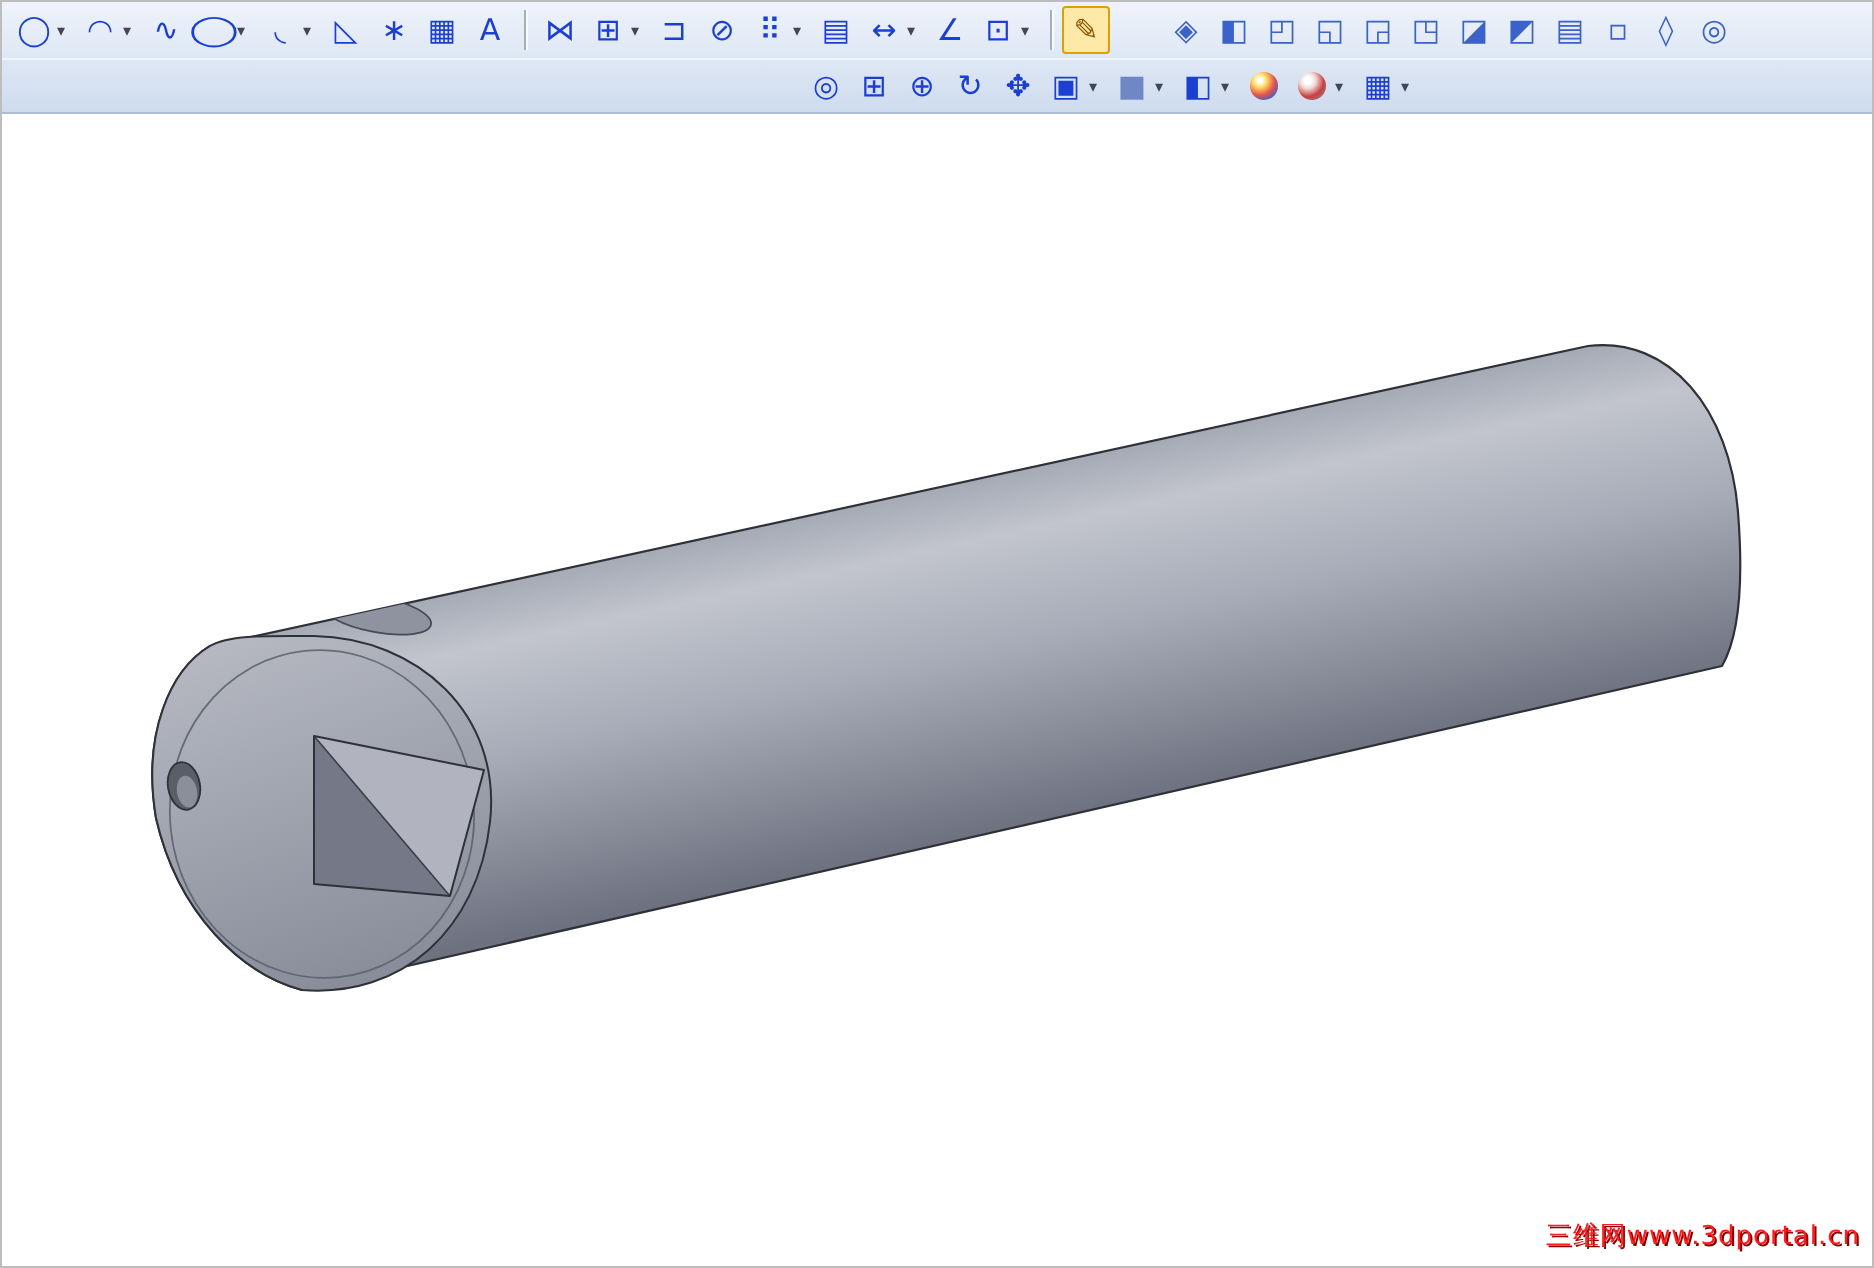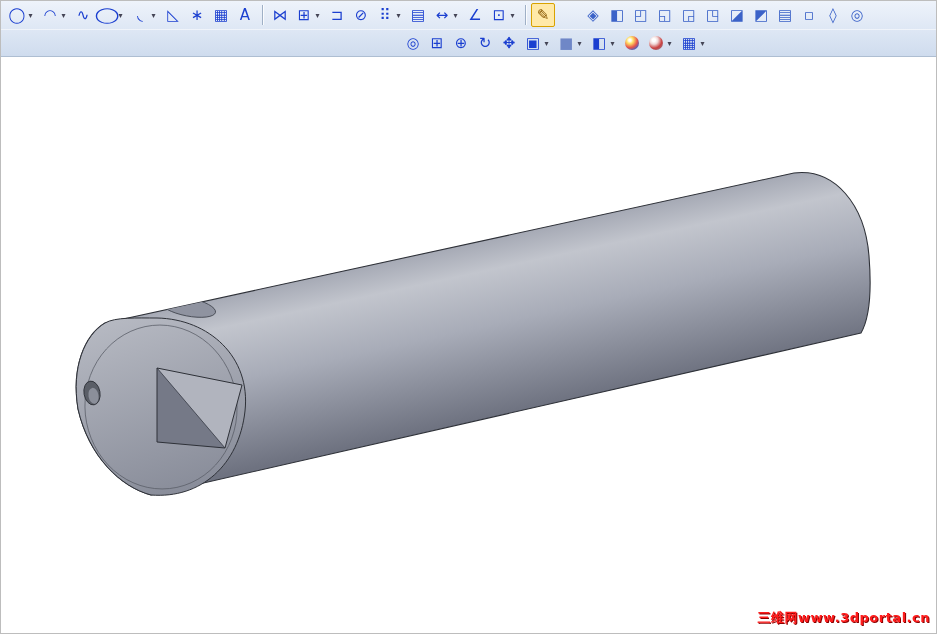--- a/index.html
+++ b/index.html
@@ -43,21 +43,21 @@
   .glyph.sphere2 { background:radial-gradient(circle at 35% 30%, #ffffff 0 12%, #f0d9d9 30%, #c94040 60%, #8090a8 100%); }
   .dd { font-size:8px; color:#445; width:9px; text-align:center; }
   
   .viewport {
     position:absolute; top:56px; left:0; right:0; bottom:0;
     background:var(--vp-bg,#ffffff); overflow:hidden;
   }
   svg.model { position:absolute; top:0; left:0; }
   .watermark {
     position:absolute; right:6px; bottom:6px;
-    font-size:13px; font-weight:bold; letter-spacing:.5px;
+    font-size:13px; font-weight:normal; letter-spacing:.5px;
     color:var(--wm-color,#ff1c1c);
     text-shadow:1px 1px 0 #8a0000;
     pointer-events:none;
   }
 </style>
 </head>
 <body>
 
 <div class="window">
 

